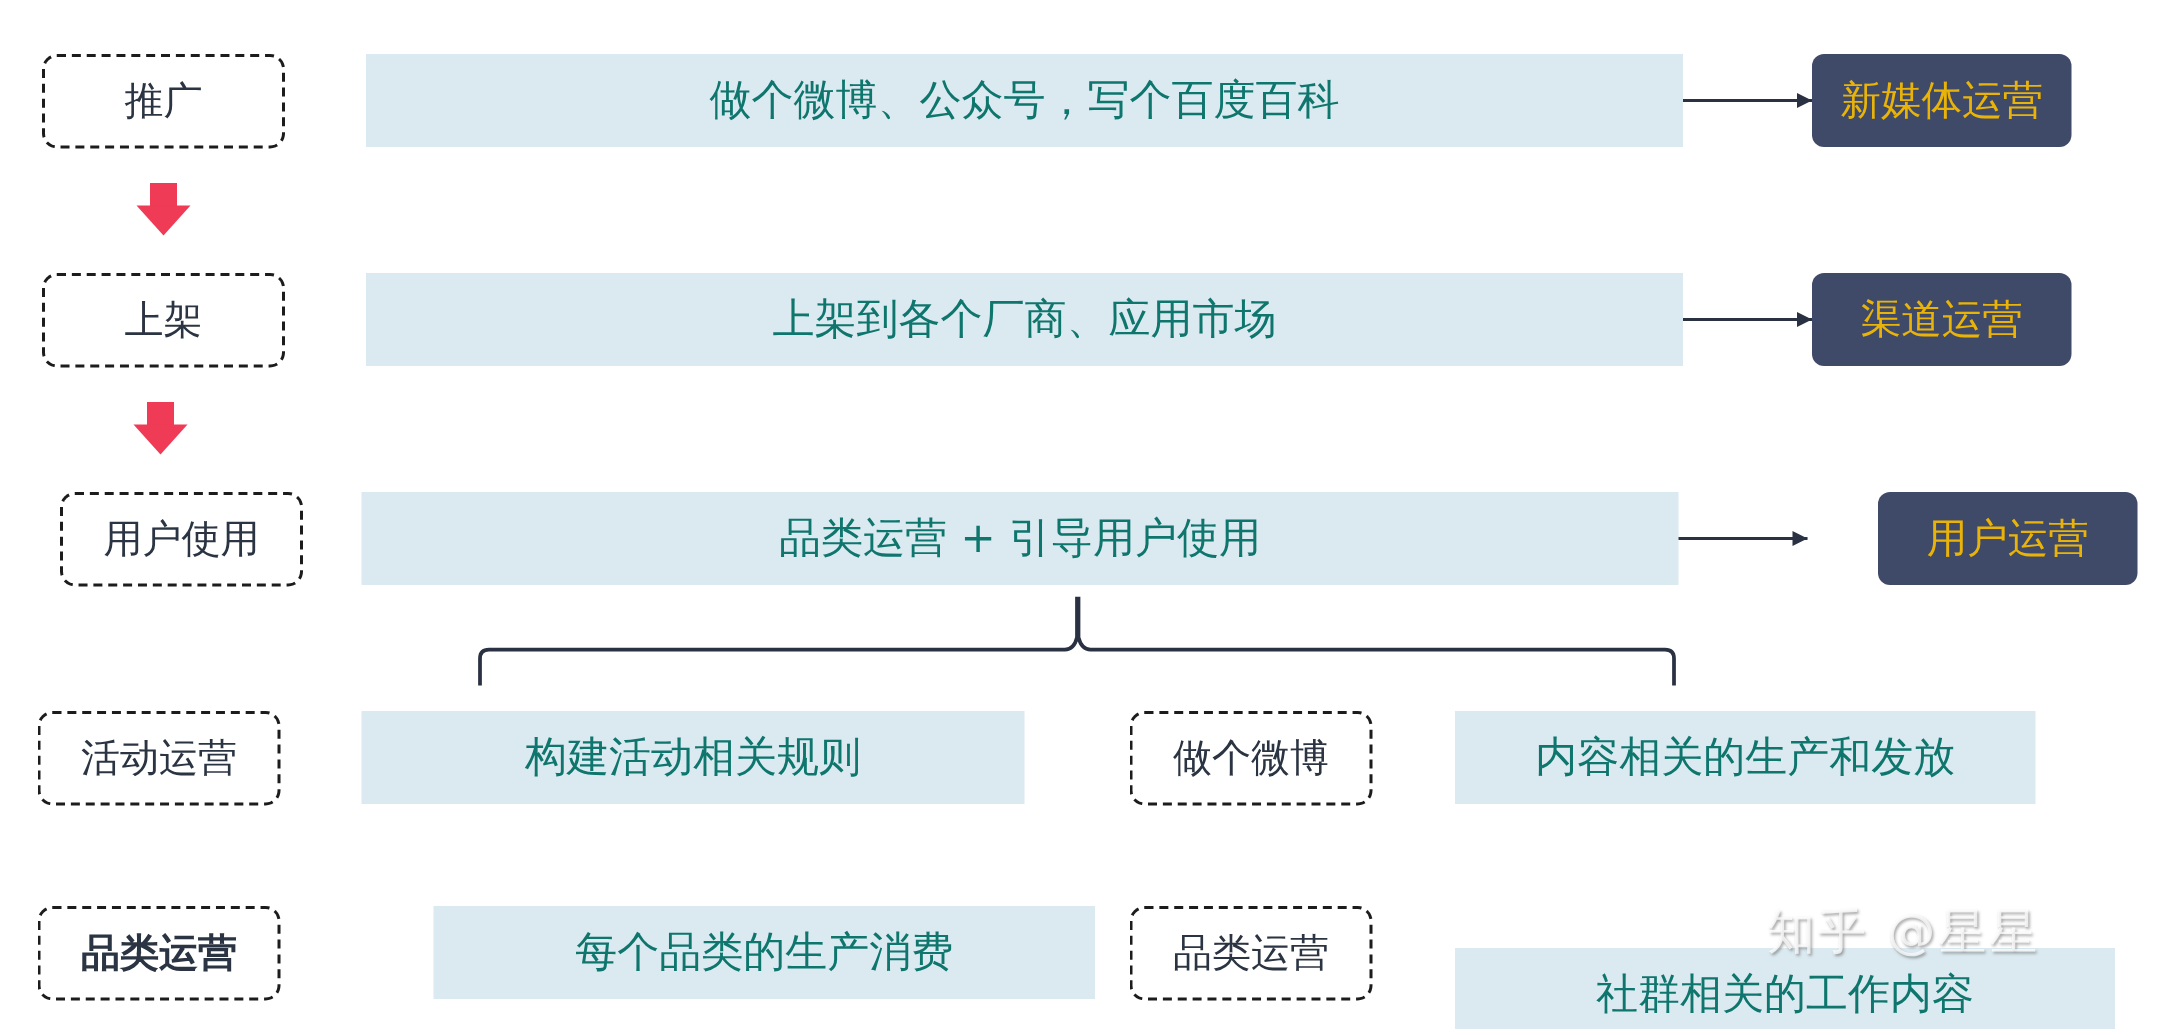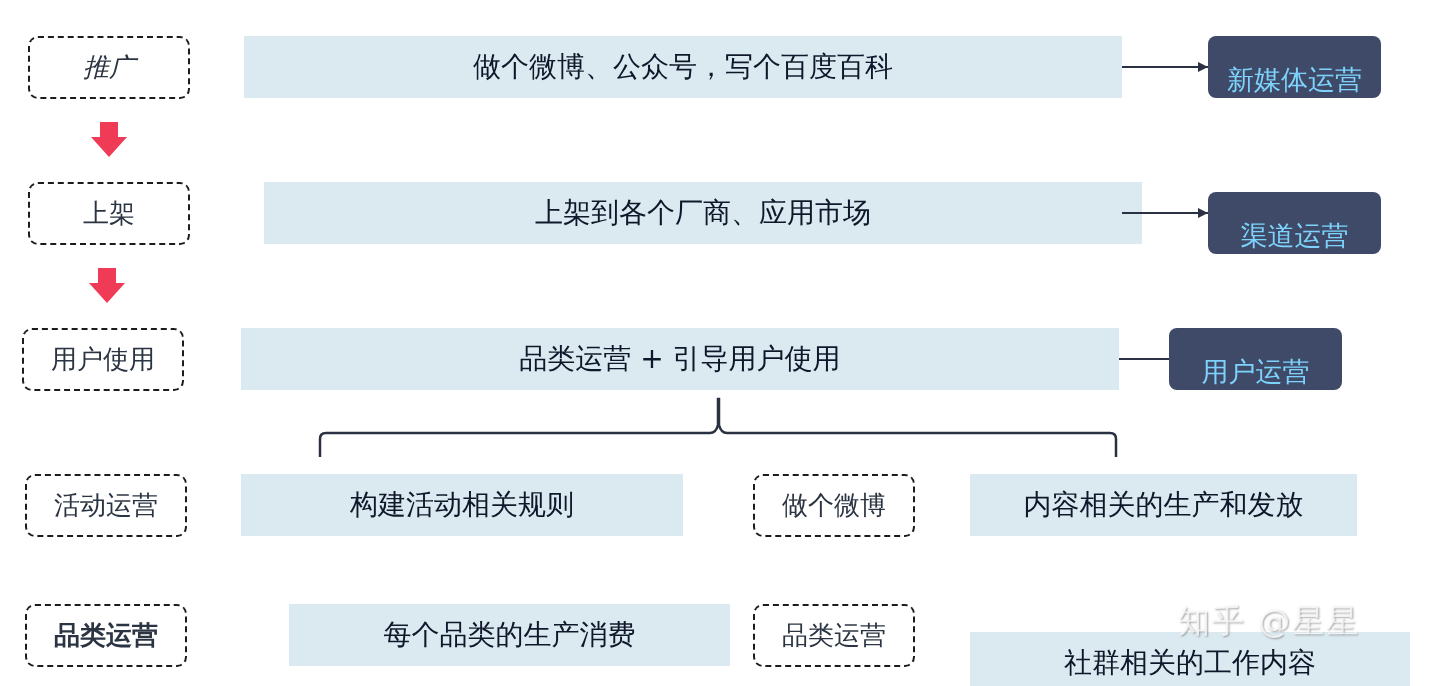--- a/index.html
+++ b/index.html
@@ -7,88 +7,88 @@
       width: 1440px; height: 686px; background: #ffffff; position: relative; overflow: hidden;
       font-family: "DejaVu Sans", "Liberation Sans", sans-serif; color: #2b3442;
     }
     .abs { position: absolute; }
     .dash-box {
       position: absolute; box-sizing: border-box; border: 2.5px dashed #1c1c1c; border-radius: 10px;
       display: flex; align-items: center; justify-content: center; font-size: 26px; color: #2b3442; background: #fff;
     }
     .bar {
       position: absolute; background: #dbeaf1; display: flex; align-items: center; justify-content: center;
-      font-size: 28px; color: #0f172a;
+      font-size: 28px; color: #0f766e;
     }
     .role {
-      position: absolute; background: #3f4a68; border-radius: 8px; color: #7dd3fc;
-      display: flex; align-items: flex-end; justify-content: center; font-size: 27px;
+      position: absolute; background: #3f4a68; border-radius: 8px; color: #eab308;
+      display: flex; align-items: center; justify-content: center; font-size: 27px;
     }
     .arrow-line { position: absolute; height: 2px; background: #2a3142; }
     .arrow-head {
       position: absolute; width: 0; height: 0; border-top: 5px solid transparent;
       border-bottom: 5px solid transparent; border-left: 10px solid #2a3142;
     }
     .down-arrow { position: absolute; width: 36px; height: 38px; }
     .down-arrow .stem { position: absolute; left: 9px; top: 0; width: 18px; height: 16px; background: #ef3b55; }
     .down-arrow .tip {
       position: absolute; left: 0; top: 15px; width: 0; height: 0;
       border-left: 18px solid transparent; border-right: 18px solid transparent; border-top: 20px solid #ef3b55;
     }
     .watermark {
       position: absolute; font-size: 32px; color: rgba(255,255,255,0.75);
       text-shadow: 1px 1px 2px rgba(90,90,90,0.55); letter-spacing: 2px; pointer-events: none;
     }
   </style>
 </head>
 <body>
 
-<div class="dash-box" style="left:28px;top:36px;width:162px;height:63px;font-style:italic;">
+<div class="dash-box" style="left:28px;top:36px;width:162px;height:63px;">
     <span>推广</span>
   </div>
 <div class="bar" style="left:244px;top:36px;width:878px;height:62px;">
     <span>做个微博、公众号，写个百度百科</span>
   </div>
 <div class="arrow-line" style="left:1122px;top:66px;width:86px;"></div>
 <div class="arrow-head" style="left:1198px;top:62px;"></div>
 <div class="role" style="left:1208px;top:36px;width:173px;height:62px;">
     <span>新媒体运营</span>
   </div>
 
 <div class="down-arrow" style="left:91px;top:122px;">
     <div class="stem"></div>
     <div class="tip"></div>
   </div>
 
 <div class="dash-box" style="left:28px;top:182px;width:162px;height:63px;">
     <span>上架</span>
   </div>
-<div class="bar" style="left:244px;top:182px;width:878px;height:62px;margin-left:20px;">
+<div class="bar" style="left:244px;top:182px;width:878px;height:62px;">
     <span>上架到各个厂商、应用市场</span>
   </div>
 <div class="arrow-line" style="left:1122px;top:212px;width:86px;"></div>
 <div class="arrow-head" style="left:1198px;top:208px;"></div>
-<div class="role" style="left:1208px;top:192px;width:173px;height:62px;">
+<div class="role" style="left:1208px;top:182px;width:173px;height:62px;">
     <span>渠道运营</span>
   </div>
 
 <div class="down-arrow" style="left:89px;top:268px;">
     <div class="stem"></div>
     <div class="tip"></div>
   </div>
 
-<div class="dash-box" style="left:22px;top:328px;width:162px;height:63px;">
+<div class="dash-box" style="left:40px;top:328px;width:162px;height:63px;">
     <span>用户使用</span>
   </div>
 <div class="bar" style="left:241px;top:328px;width:878px;height:62px;">
     <span>品类运营 + 引导用户使用</span>
   </div>
 <div class="arrow-line" style="left:1119px;top:358px;width:86px;"></div>
 <div class="arrow-head" style="left:1195px;top:354px;"></div>
-<div class="role" style="left:1169px;top:328px;width:173px;height:62px;font-family:Liberation Mono, monospace;">
+<div class="role" style="left:1252px;top:328px;width:173px;height:62px;font-family:Liberation Mono, monospace;">
     <span>用户运营</span>
   </div>
 
 <svg class="abs" style="left:310px;top:395px;" width="820" height="70">
   <path d="M10,62 L10,44 Q10,38 16,38 L400,38 Q406,38 408,30 L408,4 L409,4 L409,30 Q411,38 417,38 L800,38 Q806,38 806,44 L806,62" fill="none" stroke="#2a3142" stroke-width="2.5"></path>
 </svg>
 
 <div class="dash-box" style="left:25px;top:474px;width:162px;height:63px;">
     <span>活动运营</span>
   </div>

